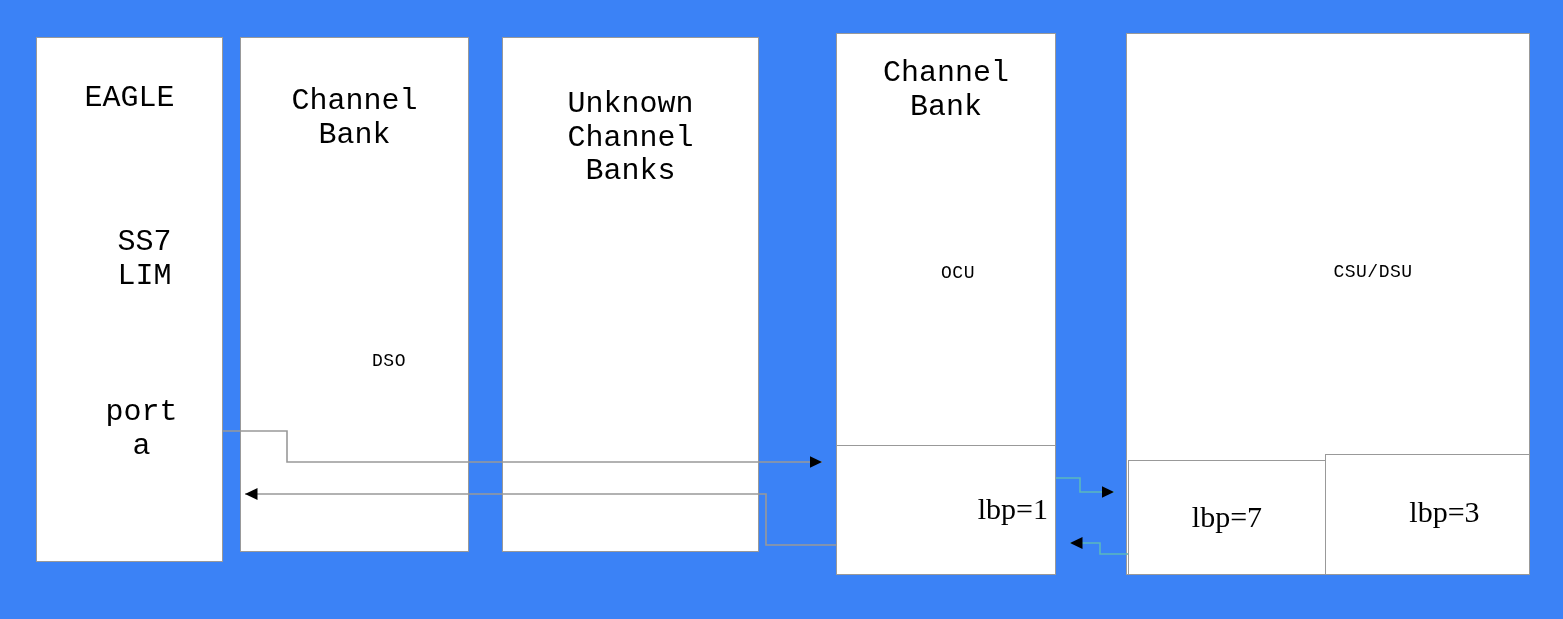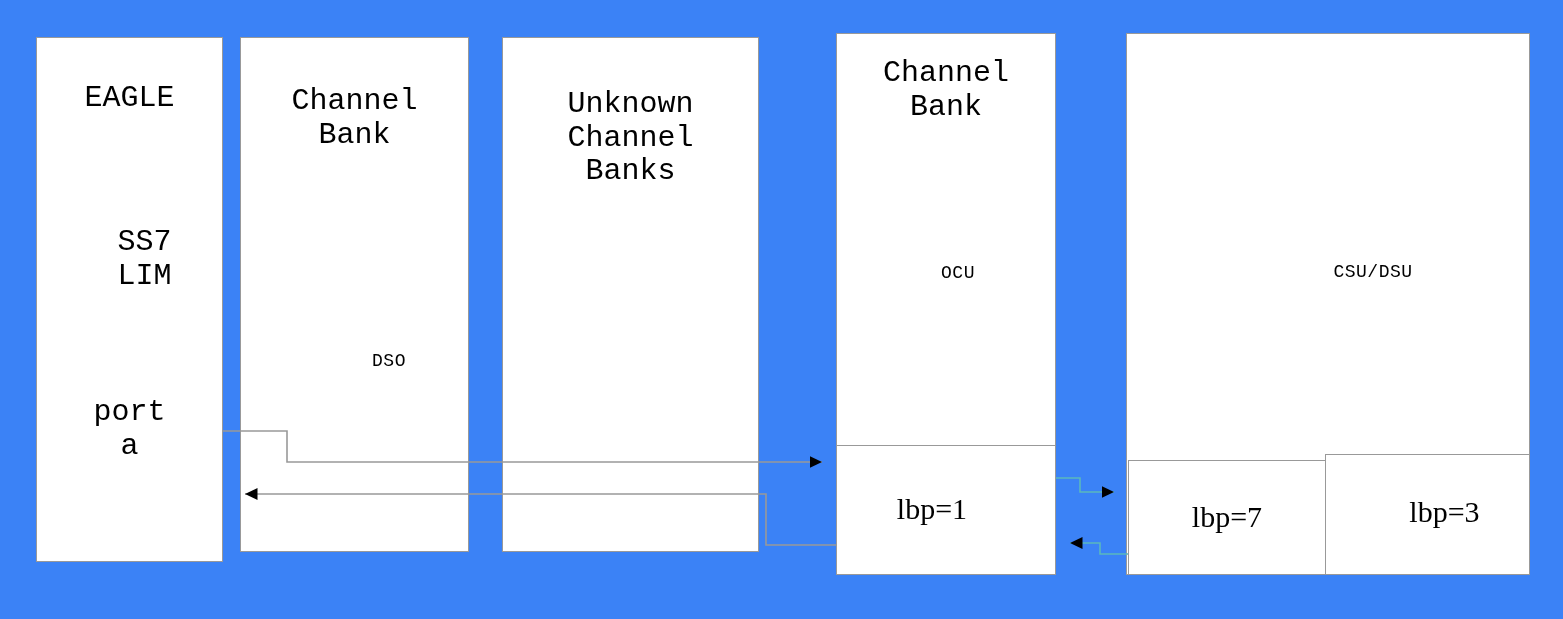--- a/index.html
+++ b/index.html
@@ -103,38 +103,38 @@
 
   <div class="subbox" style="left:836px; top:445px; width:220px; height:130px;"></div>
   <div class="subbox" style="left:1128px; top:460px; width:198px; height:115px;"></div>
   <div class="subbox" style="left:1325px; top:454px; width:205px; height:121px;"></div>
 
   <div class="lbl lbl-mono" style="left:36px; top:82px; width:187px;">EAGLE</div>
 
   <div class="lbl lbl-mono" style="left:36px; top:226px; width:217px;">SS7
 LIM</div>
 
-  <div class="lbl lbl-mono" style="left:36px; top:396px; width:187px;">port
+  <div class="lbl lbl-mono" style="left:36px; top:396px; width:187px;padding-left:12px;">port
 a</div>
 
   <div class="lbl lbl-mono" style="left:240px; top:85px; width:229px;">Channel
 Bank</div>
 
   <div class="lbl lbl-bold" style="left:240px; top:303px; width:274px;margin-top:48px;">DSO</div>
 
   <div class="lbl lbl-mono" style="left:502px; top:88px; width:257px;">Unknown
 Channel
 Banks</div>
 
   <div class="lbl lbl-mono" style="left:836px; top:57px; width:220px;">Channel
 Bank</div>
 
   <div class="lbl lbl-bold" style="left:836px; top:263px; width:220px;">OCU</div>
 
   <div class="lbl lbl-bold" style="left:1126px; top:262px; width:470px;">CSU/DSU</div>
 
-  <div class="lbl lbl-serif" style="left:836px; top:492px; width:192px;">lbp=1</div>
+  <div class="lbl lbl-serif" style="left:856px; top:492px; width:192px;text-align:right;">lbp=1</div>
 
   <div class="lbl lbl-serif" style="left:1128px; top:500px; width:198px;">lbp=7</div>
 
   <div class="lbl lbl-serif" style="left:1325px; top:495px; width:239px;">lbp=3</div>
 
 </div>
 
 </body></html>

